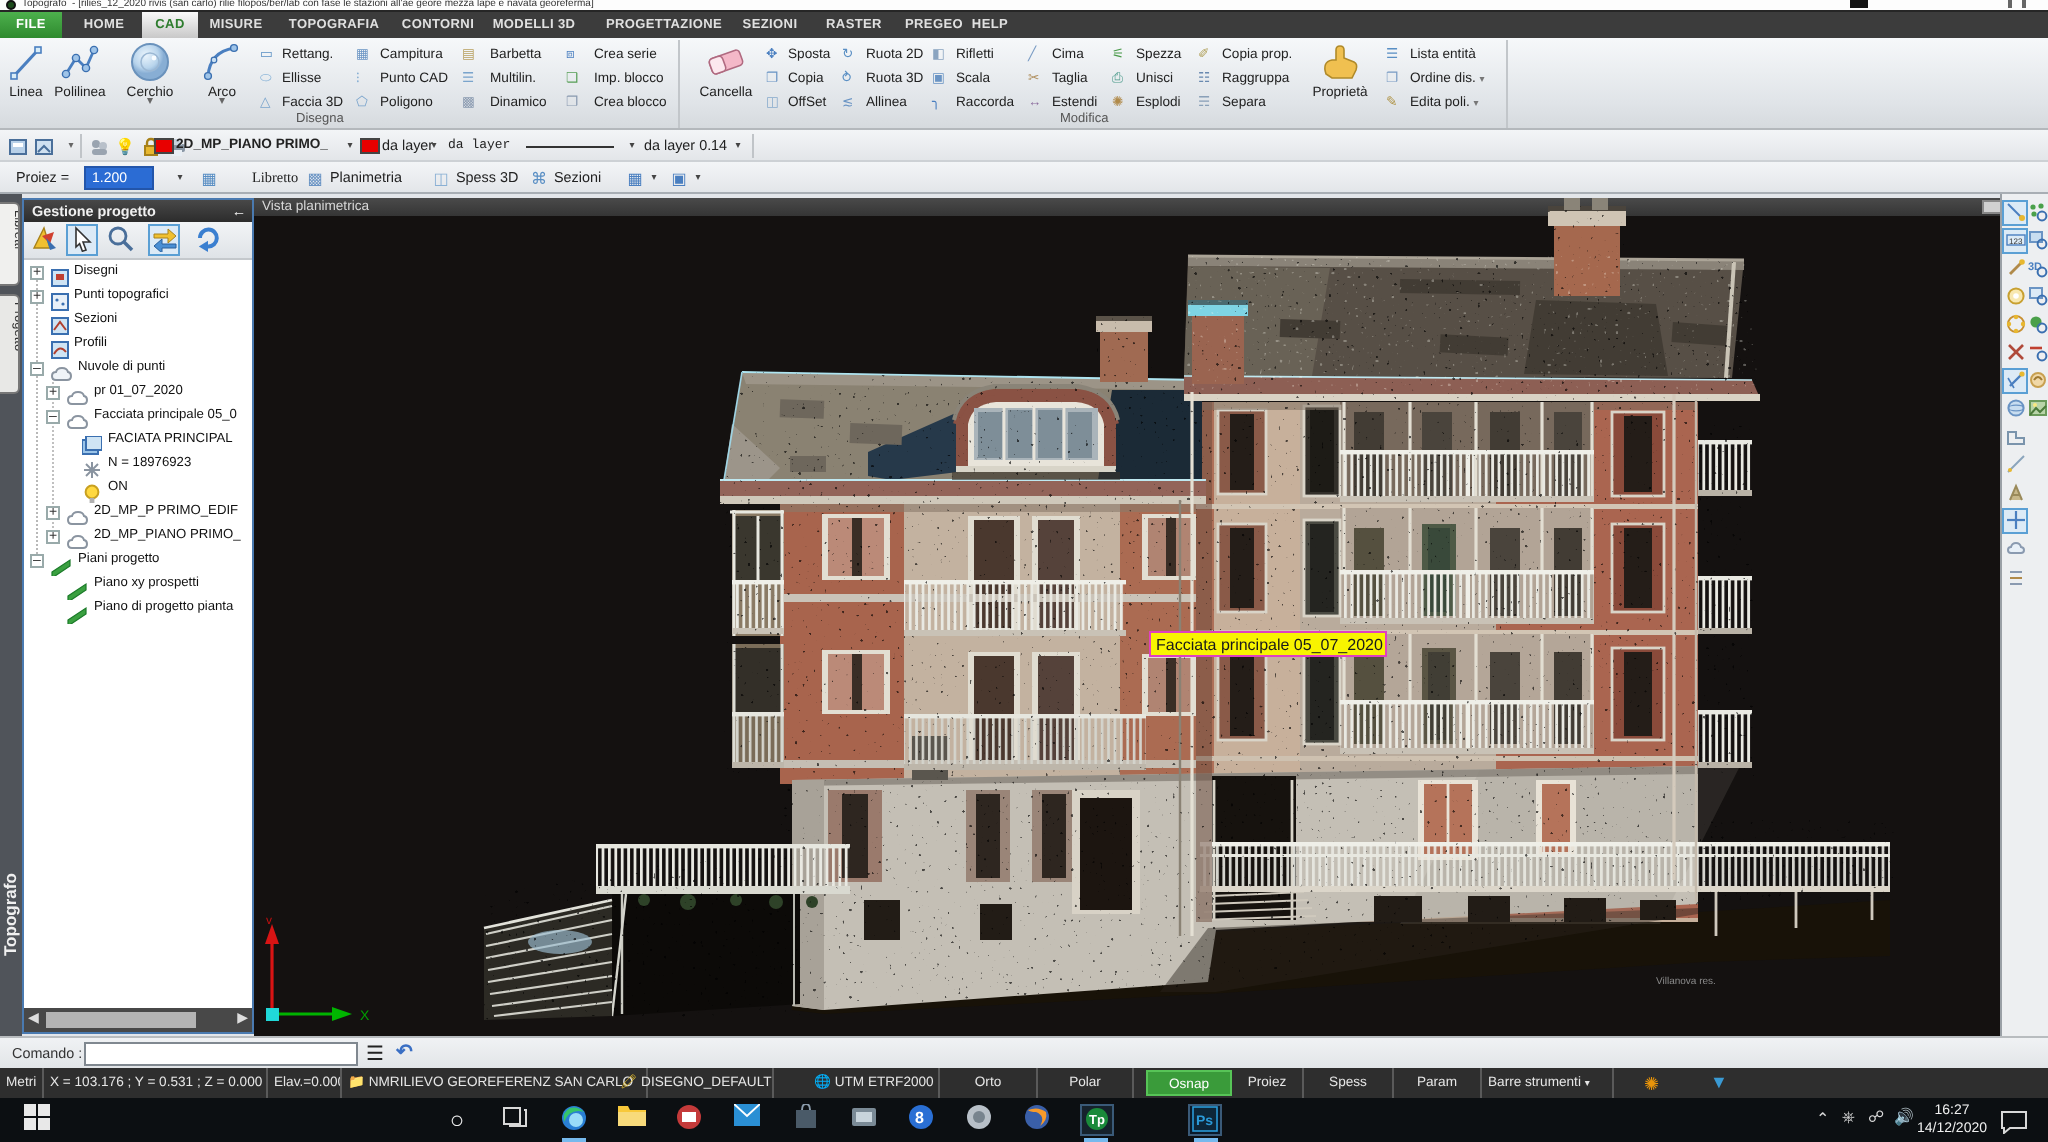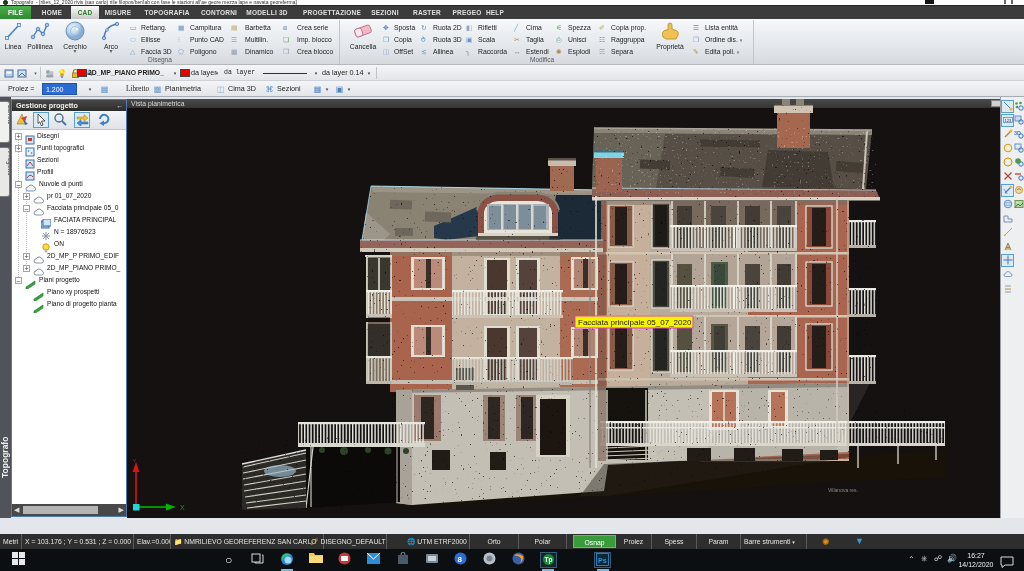--- a/index.html
+++ b/index.html
@@ -264,21 +264,21 @@
   </div>
   <div class="abs" id="scalebar">
     <div class="tbtn" style="left:8px;">Proiez =</div>
     <div style="position:absolute;left:42px;top:2px;width:35px;height:12px;background:#2b6cd4;border:1px solid #2255aa;color:#fff;font-size:7px;line-height:11px;padding-left:3px;">1.200</div>
     <div class="arrbox" style="left:86px;border:none;background:none;">▾</div>
     <div class="pic" style="left:99px;color:#5a8fc4;">▦</div>
     <div class="tbtn" style="left:126px;font-family:Liberation Serif, serif;">Libretto</div>
     <div class="pic" style="left:152px;color:#6a94c4;">▩</div>
     <div class="tbtn" style="left:165px;">Planimetria</div>
     <div class="pic" style="left:215px;color:#8ab0d4;">◫</div>
-    <div class="tbtn" style="left:228px;">Cima 3D</div>
+    <div class="tbtn" style="left:228px;">Spess 3D</div>
     <div class="pic" style="left:264px;color:#5a8fc4;">⌘</div>
     <div class="tbtn" style="left:277px;">Sezioni</div>
     <div class="pic" style="left:312px;color:#4a7fc0;">▦</div>
     <div class="arrbox" style="left:323px;border:none;background:none;">▾</div>
     <div class="pic" style="left:334px;color:#4a7fc0;">▣</div>
     <div class="arrbox" style="left:345px;border:none;background:none;">▾</div>
   </div>
 
   <div class="abs" id="leftstrip"></div>
   <div class="vtab" style="top:101px;height:42px;"><svg width="10" height="42" viewBox="0 0 10 42">
@@ -883,20 +883,26 @@
           <circle cx="5" cy="5" r="3.5" fill="#f0d8a8" stroke="#c8a050"></circle>
           <path d="M3,5 Q5,2 7,5" fill="none" stroke="#a07a30"></path>
         </svg></div>
     <div class="rt" style="left:12px;top:102px;"><svg width="10" height="10">
           <rect x="1" y="1.5" width="8" height="7" fill="#b8d4a8" stroke="#6a9a5a"></rect>
           <circle cx="3.5" cy="3.5" r="1" fill="#f8e880"></circle>
           <path d="M1,8.5 L4,5 L6,7 L9,4" fill="none" stroke="#4a7a3a"></path>
         </svg></div>
   </div>
 
+  <div class="abs" id="cmdbar">
+    <div style="position:absolute;left:6px;top:3px;font-size:7.2px;color:#333;">Comando :</div>
+    <div id="cmdinput"></div>
+    <div style="position:absolute;left:183px;top:2px;font-size:10px;color:#222;">☰</div>
+    <div style="position:absolute;left:198px;top:1px;font-size:10px;color:#3a6fc4;font-weight:bold;">↶</div>
+  </div>
 
   <div class="abs" id="statusbar">
     <div class="seg" style="left:0;width:22px;">Metri</div>
     <div class="seg" style="left:22px;width:112px;">X = 103.176 ; Y = 0.531 ; Z = 0.000</div>
     <div class="seg" style="left:134px;width:37px;">Elav.=0.000</div>
     <div class="seg" style="left:171px;width:153px;"><span style="color:#d8d0c0;">📁</span> NMRILIEVO GEOREFERENZ SAN CARLO</div>
     <div class="seg" style="left:307px;width:80px;"><span style="color:#e8c030;">🖍</span> DISEGNO_DEFAULT</div>
     <div class="seg" style="left:404px;width:66px;"><span style="color:#4aa84a;">🌐</span> UTM ETRF2000</div>
     <div class="seg" style="left:470px;width:49px;text-align:center;">Orto</div>
     <div class="seg" style="left:519px;width:48px;text-align:center;">Polar</div>

